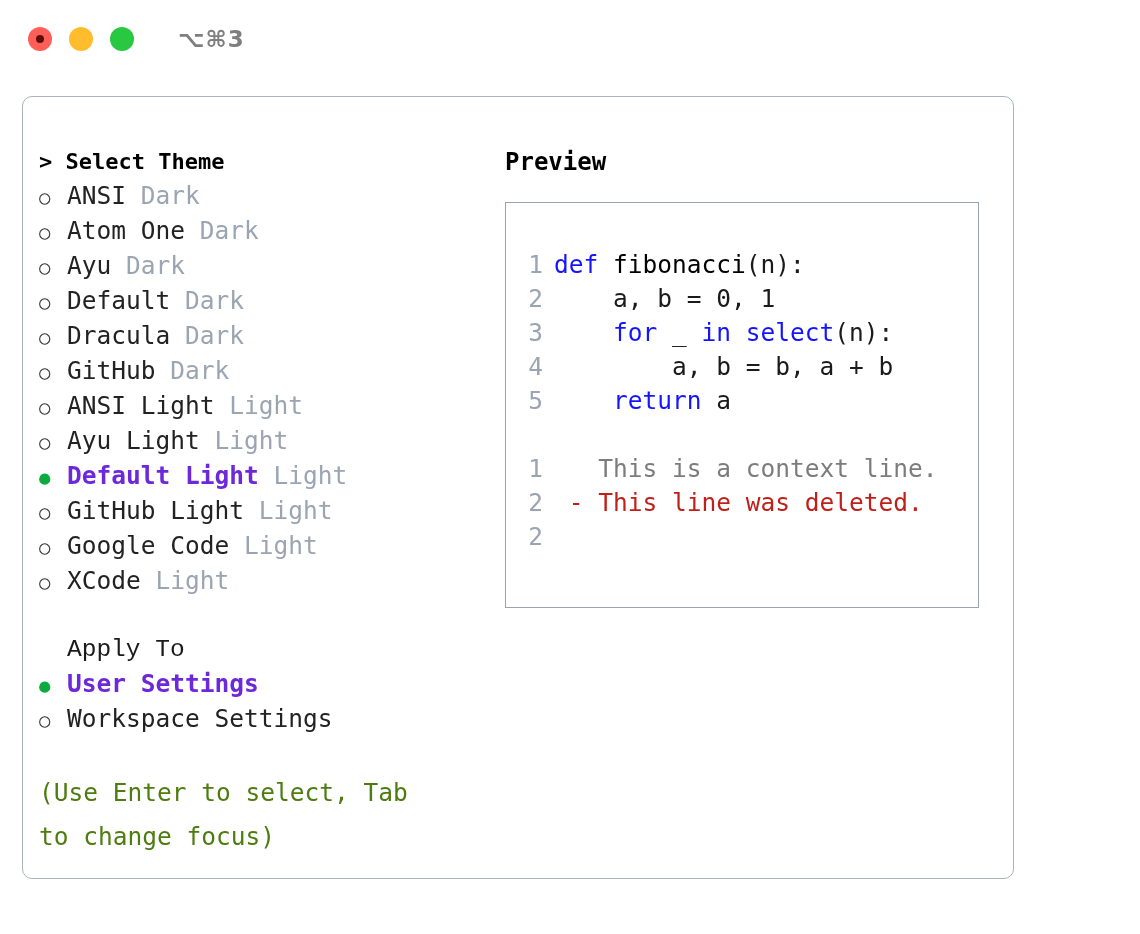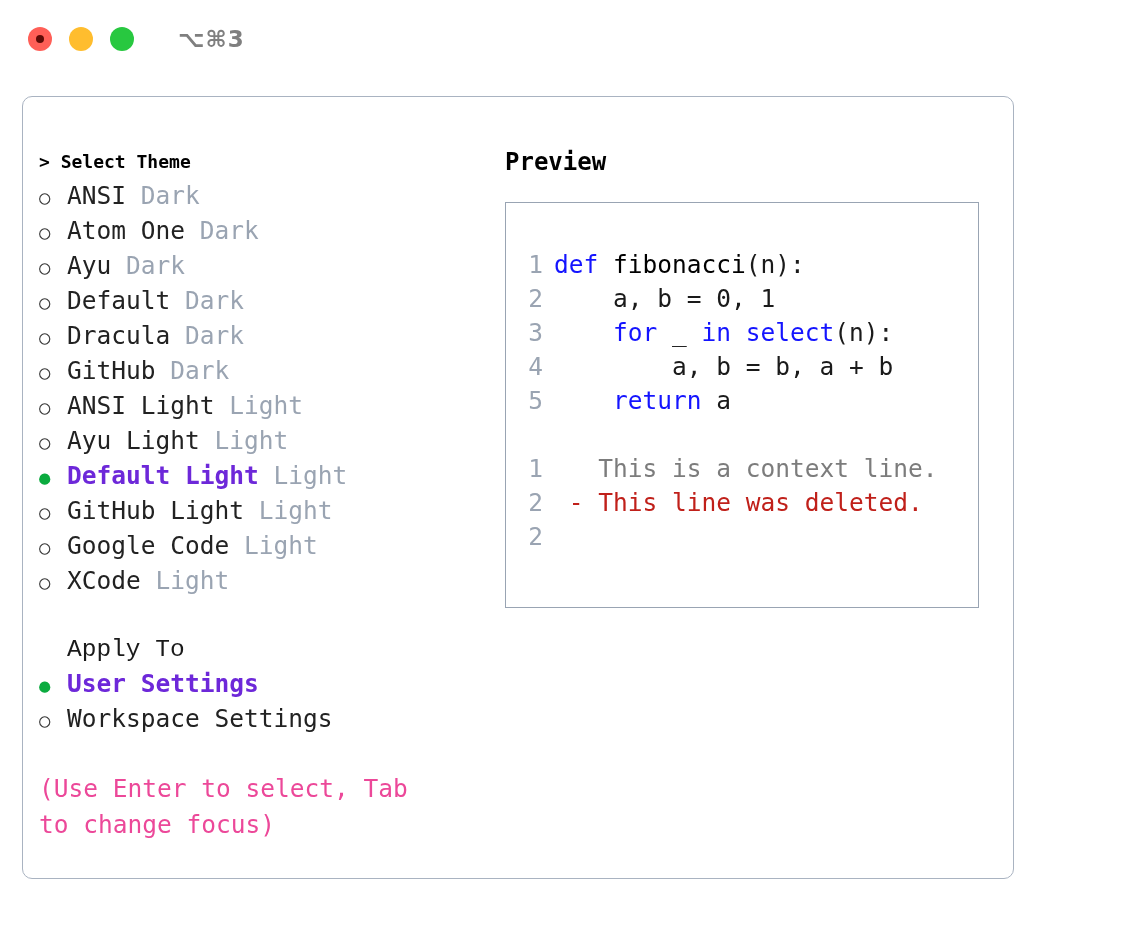--- a/index.html
+++ b/index.html
@@ -81,21 +81,21 @@
     box-sizing: border-box;
   }
   .col-right {
     flex: 1;
     padding: 48px 0 0 8px;
     box-sizing: border-box;
   }
 
   
   .section-title {
-    font-size: 18px;
+    font-size: 22px;
     font-weight: bold;
     color: #000000;
     line-height: 34px;
     white-space: pre;
   }
   .list { margin: 0; padding: 0; }
   .row {
     display: flex;
     align-items: baseline;
     line-height: 34px;
@@ -123,22 +123,22 @@
     color: #1a1a1a;
     line-height: 34px;
     padding-left: 28px;
     white-space: pre;
     font-family: Liberation Mono, monospace;
   }
 
   .help {
     margin-top: 34px;
     font-size: 24.5px;
-    line-height: 36px;
-    color: #ec4899;
+    line-height: 44px;
+    color: #4d7c0f;
     width: 410px;
     white-space: pre-wrap;
   }
 
   
   .preview-title {
     font-size: 24px;
     font-weight: bold;
     color: #000000;
     line-height: 34px;

